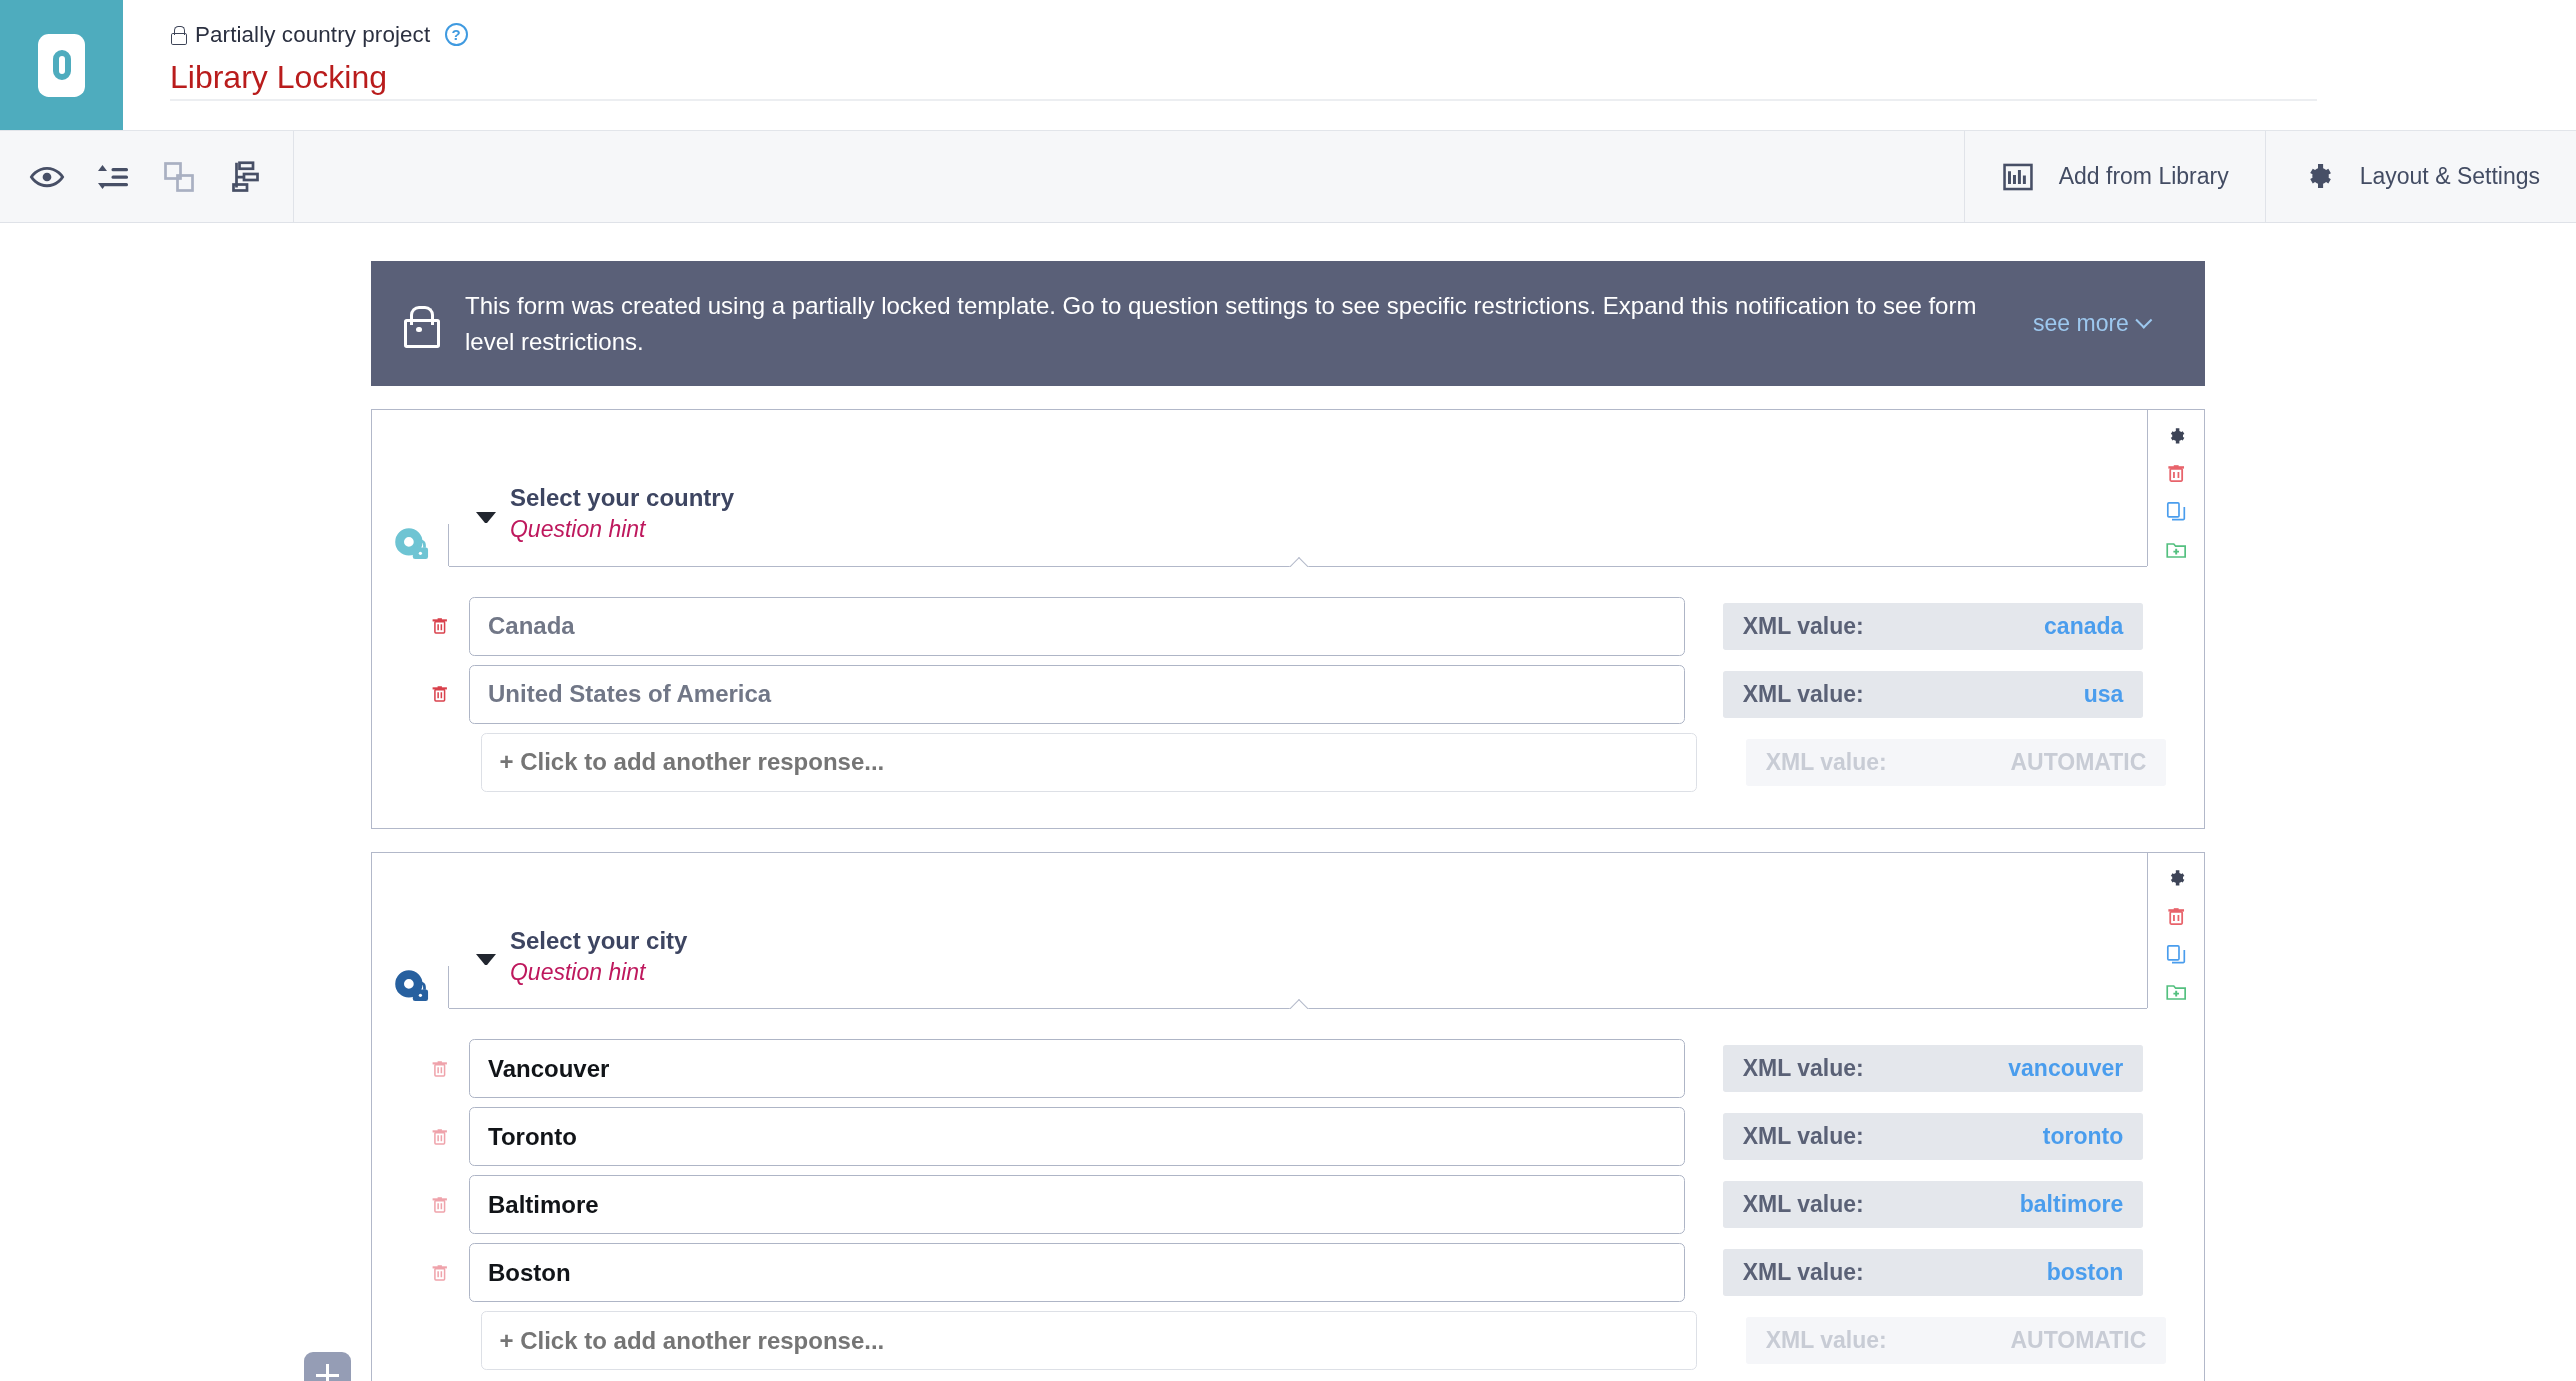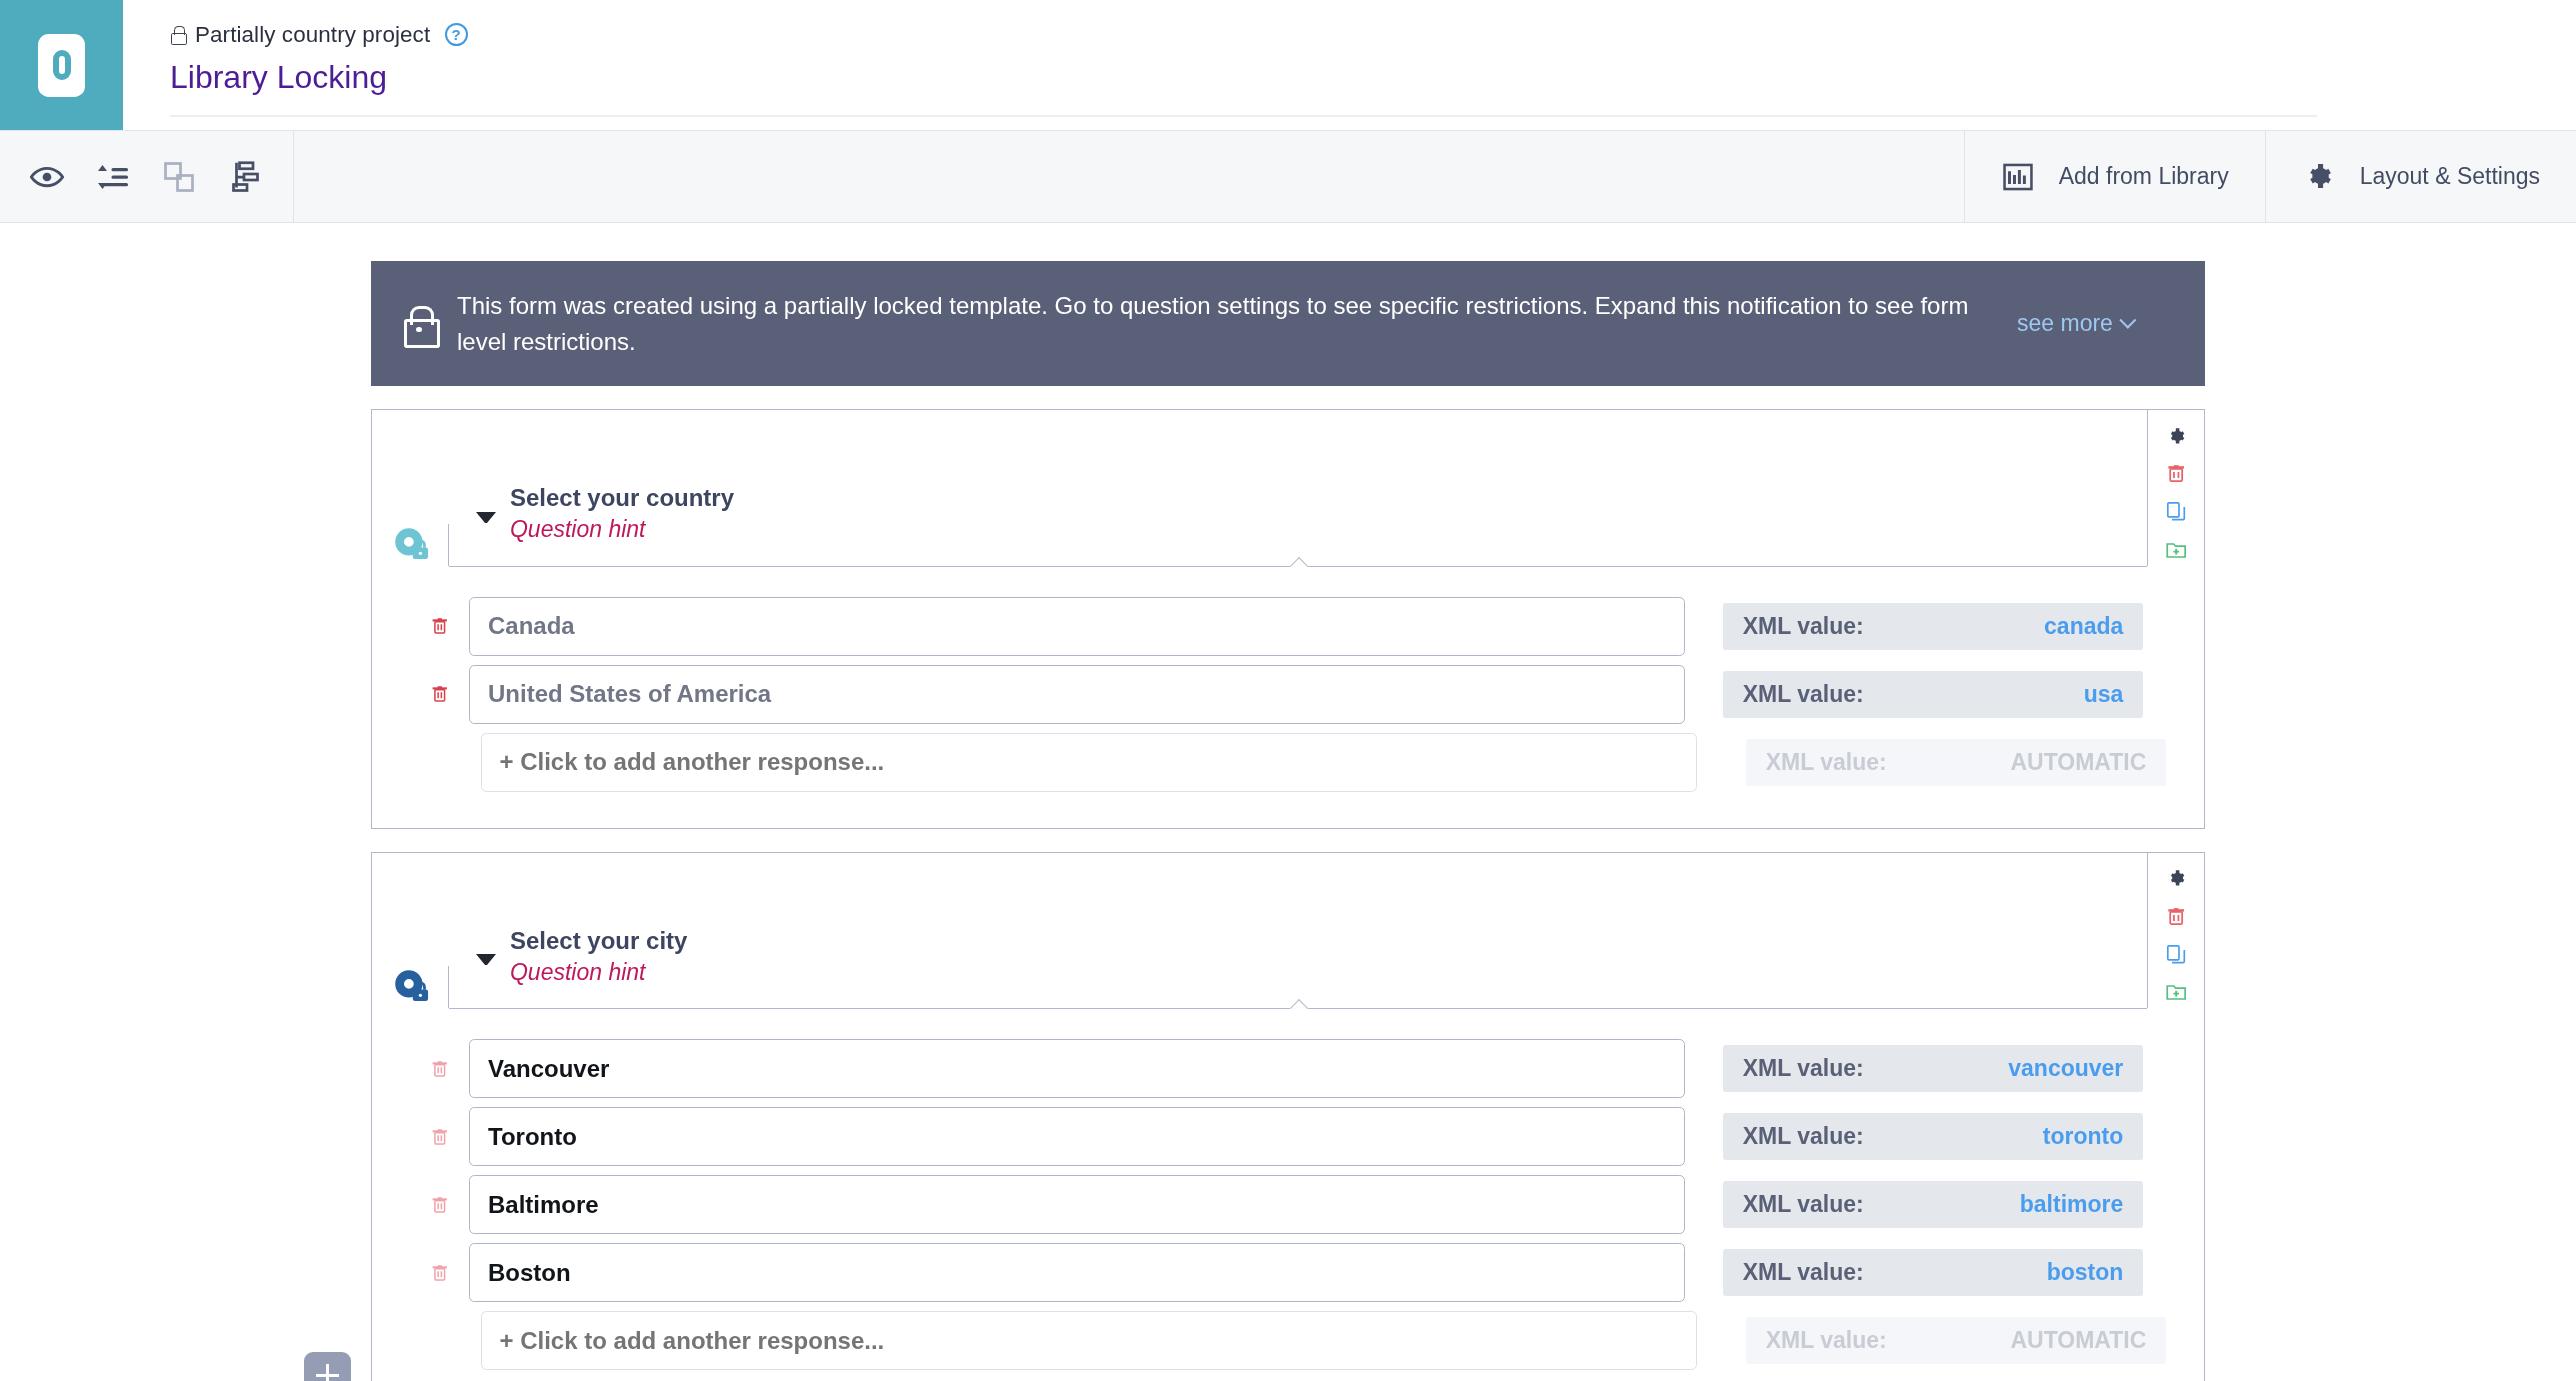--- a/index.html
+++ b/index.html
@@ -84,23 +84,23 @@
     font-size: 15px;
     font-weight: bold;
     display: inline-flex;
     align-items: center;
     justify-content: center;
     margin-left: 5.4px;
     line-height: 1;
   }
   .form-title {
     font-size: 32px;
-    color: #4c1d95;
+    color: #b91c1c;
     margin-top: 9px;
-    padding-bottom: 19px;
+    padding-bottom: 3px;
     border-bottom: 2.7px solid #eceef1;
     max-width: 2147px;
   }
   .topbar-right {
     display: flex;
     align-items: center;
     gap: 27px;
     padding: 0 41px 0 0;
   }
   .save-btn {
@@ -179,21 +179,21 @@
     margin: 0 auto;
     position: relative;
   }
 
   
   .notice {
     background: #5a6078;
     display: flex;
     align-items: center;
     padding: 27px 39px 27px 32px;
-    gap: 22px;
+    gap: 30px;
   }
   .notice-lock {
     width: 32px; height: 39px;
     position: relative;
     flex: 0 0 32px;
   }
   .notice-lock::before {
     content: "";
     position: absolute; left: 7.2px; top: 1.8px;
     width: 18px; height: 16px;

